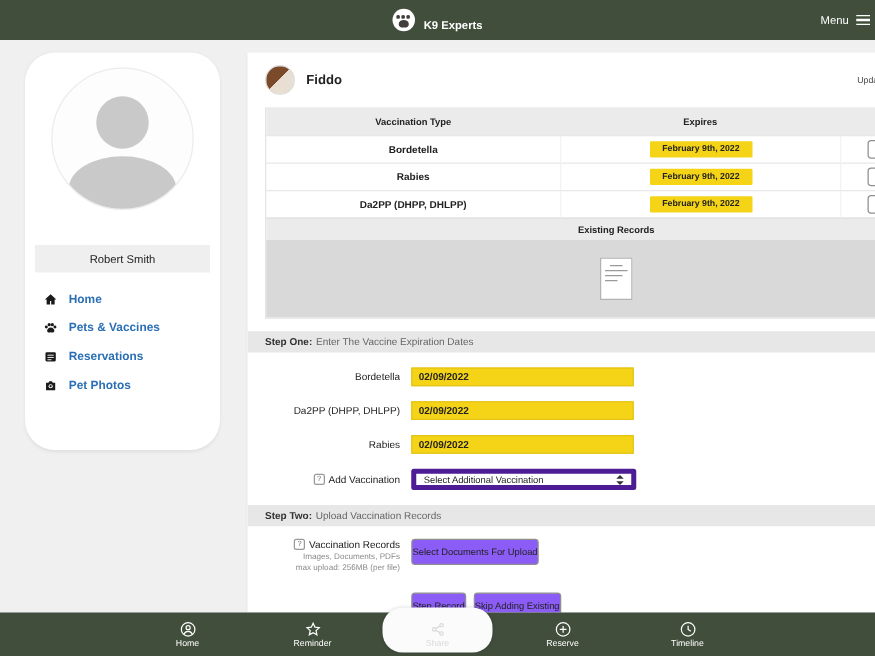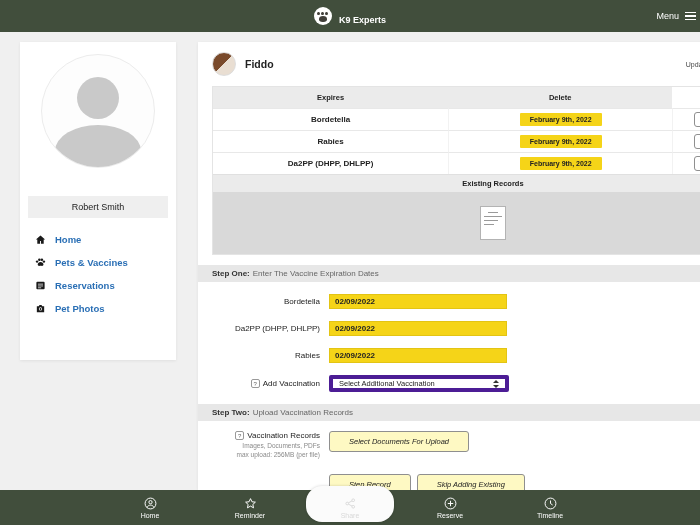--- a/index.html
+++ b/index.html
@@ -17,21 +17,21 @@
   .logo .pad { position:absolute; left:5px; top:9px; width:8px; height:6px; border-radius:50% 50% 45% 45%; background:#413f39; }
   .logo .toe { position:absolute; width:3px; height:3.5px; border-radius:50%; background:#413f39; top:4.5px; }
   .toe1 { left:3.5px; } .toe2 { left:7.5px; top:3px; } .toe3 { left:11.5px; }
   .menu { position:absolute; right:4px; top:0; height:32px; display:flex; align-items:center; gap:6px;
           color:#fff; font-size:9px; cursor:pointer; }
   .hamburger { display:flex; flex-direction:column; gap:2px; }
   .hamburger i { display:block; width:11px; height:1.5px; background:#fff; }
 
   
   .sidebar { position:absolute; left:20px; top:42px; width:156px; background:#fff;
-             box-shadow:0 1px 3px rgba(0,0,0,.07); padding-bottom:34px; }
+             box-shadow:0 1px 3px rgba(0,0,0,.07); padding-bottom:34px;border-radius:24px; }
   .avatar { width:114px; height:114px; border-radius:50%; background:#fdfdfd; border:1px solid #ececec;
             margin:12px auto 0; position:relative; overflow:hidden; }
   .avatar .head { position:absolute; left:50%; top:22px; transform:translateX(-50%);
                   width:42px; height:42px; border-radius:50%; background:#c9c9c9; }
   .avatar .torso { position:absolute; left:50%; top:70px; transform:translateX(-50%);
                    width:86px; height:52px; border-radius:50% 50% 0 0; background:#c9c9c9; }
   .user-name { margin:28px 8px 0; background:#efefef; text-align:center; font-size:9px; color:#222; padding:6px 0; }
   .nav { margin:16px 0 0 15px; }
   .nav-item { display:flex; align-items:center; gap:9px; margin-bottom:12px; cursor:pointer; }
   .nav-item svg { width:11px; height:11px; fill:#1a1a1a; flex:0 0 auto; }
@@ -80,22 +80,22 @@
   .arrows .up   { width:0; height:0; border-left:3px solid transparent; border-right:3px solid transparent; border-bottom:3.5px solid #333; }
   .arrows .down { width:0; height:0; border-left:3px solid transparent; border-right:3px solid transparent; border-top:3.5px solid #333; }
   .help { display:inline-flex; align-items:center; justify-content:center; width:9px; height:9px;
           border:1px solid #999; border-radius:2px; font-size:6px; color:#666; margin-right:3px;
           vertical-align:middle; cursor:pointer; }
 
   .upload-row { display:flex; margin-top:10px; }
   .upload-label { width:122px; text-align:right; margin-right:9px; }
   .upload-label .main-lbl { font-size:8px; color:#222; }
   .hint { font-size:6.5px; color:#8a8a8a; margin-top:2px; line-height:1.35; }
-  .upload-btn,.action-btn { font-size:7.5px; background:#fef9c3; border:1px solid #8f8f8f; border-radius:3px;
-            padding:5px 19px; cursor:pointer; font-family:inherit; color:#222; white-space:nowrap;font-style:italic; }
+  .upload-btn,.action-btn { font-size:7.5px; background:#8b5cf6; border:1px solid #8f8f8f; border-radius:3px;
+            padding:5px 0; cursor:pointer; font-family:inherit; color:#222; white-space:nowrap; }
   .upload-btn { align-self:flex-start; }
   .actions { margin:14px 0 0 131px; display:flex; gap:6px; }
 
   
   .bottombar { position:absolute; left:0; right:0; bottom:0; height:35px; background:#414e3c;
                display:flex; justify-content:center; }
   .bb-item { width:100px; display:flex; flex-direction:column; align-items:center; justify-content:center;
              gap:2px; color:#fff; position:relative; cursor:pointer; }
   .bb-item svg { width:13px; height:13px; position:relative; z-index:1; }
   .bb-label { font-size:7px; position:relative; z-index:1; }
@@ -171,20 +171,21 @@
 <main class="main">
 
   <div class="pet-header">
     <span class="pet-avatar"></span>
     <span class="pet-name">Fiddo</span>
     <span class="update-link">Update Vaccination Records</span>
   </div>
 
   <div class="table">
     <div class="trow">
+      <div class="th">Vaccination Type</div>
       <div class="th">Expires</div>
       <div class="th">Delete</div>
     </div>
 
     <div class="trow">
       <div class="td c1">Bordetella</div>
       <div class="td c2">
         <span class="badge">February 9th, 2022</span>
       </div>
       <div class="td c3">

